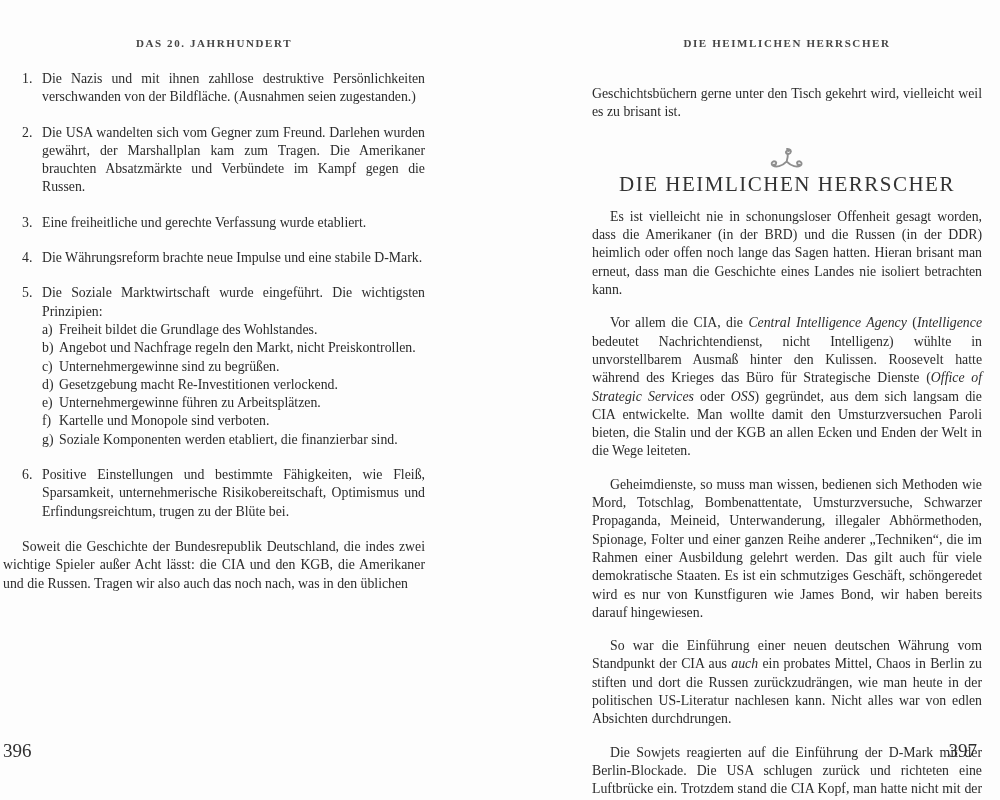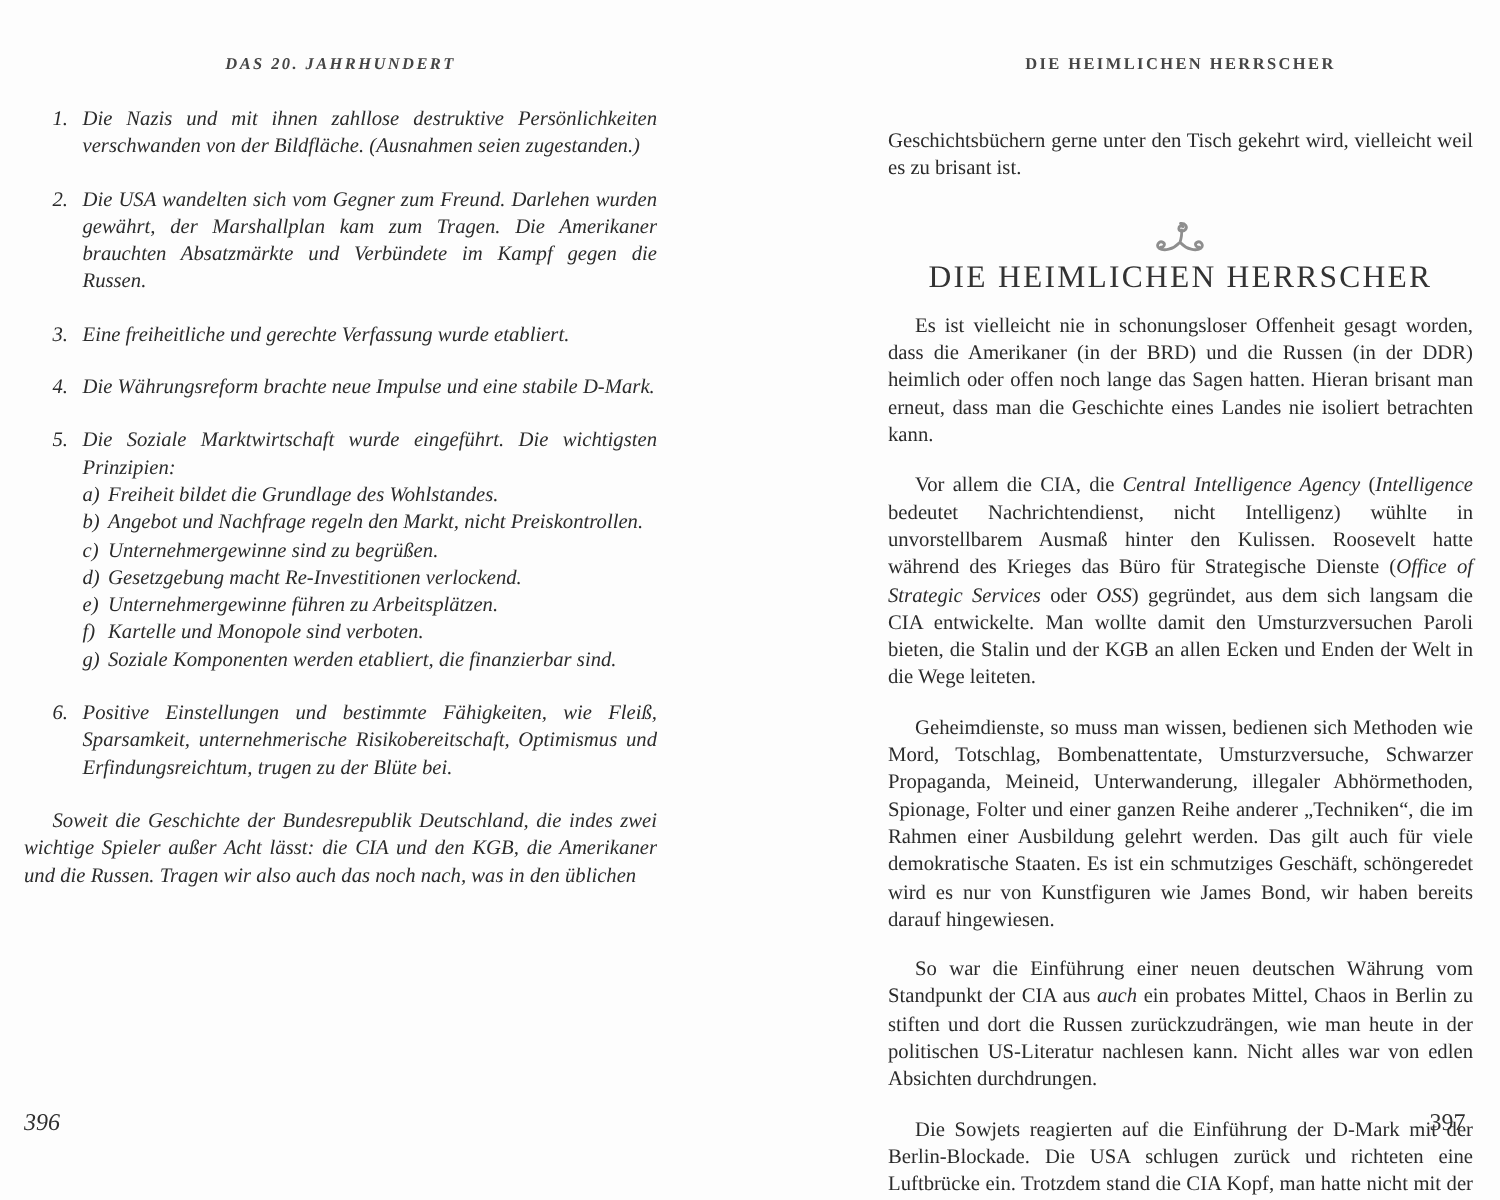--- a/index.html
+++ b/index.html
@@ -4,21 +4,21 @@
 <style>
   html,body{margin:0;padding:0;}
   body{
     width:1000px;height:800px;position:relative;
     background:#fdfdfd;
     font-family:"Liberation Serif","DejaVu Serif",serif;
     color:#2b2b2b;
     -webkit-font-smoothing:antialiased;
   }
   .page{position:absolute;top:0;height:800px;}
-  #left-page{left:16px;width:422px;font-style:italic;}
+  #left-page{left:3px;width:422px;}
   #right-page{left:577px;width:420px;}
   .running-head{
     position:absolute;top:37px;left:0;right:0;
     text-align:center;
     font-size:11px;letter-spacing:1.6px;
     color:#454545;
     font-weight:600;
   }
   .content{position:absolute;top:70px;left:0;right:0;}
   .body-text{font-size:13.8px;line-height:18.3px;text-align:justify;}
@@ -42,21 +42,21 @@
   }
   .chapter-title{
     margin-top:3px;margin-bottom:13px;
     text-align:center;
     font-size:21px;letter-spacing:1.5px;
     color:#333333;font-weight:400;
     white-space:nowrap;
   }
   .page-number{
     position:absolute;top:740px;
-    font-size:16px;color:#2f2f2f;
+    font-size:19px;color:#2f2f2f;
   }
   #left-page .page-number{left:0;}
   #right-page .page-number{right:20px;}
 </style>
 </head>
 <body>
 
 <div class="page" id="left-page">
   <div class="running-head">DAS 20. JAHRHUNDERT</div>
 

